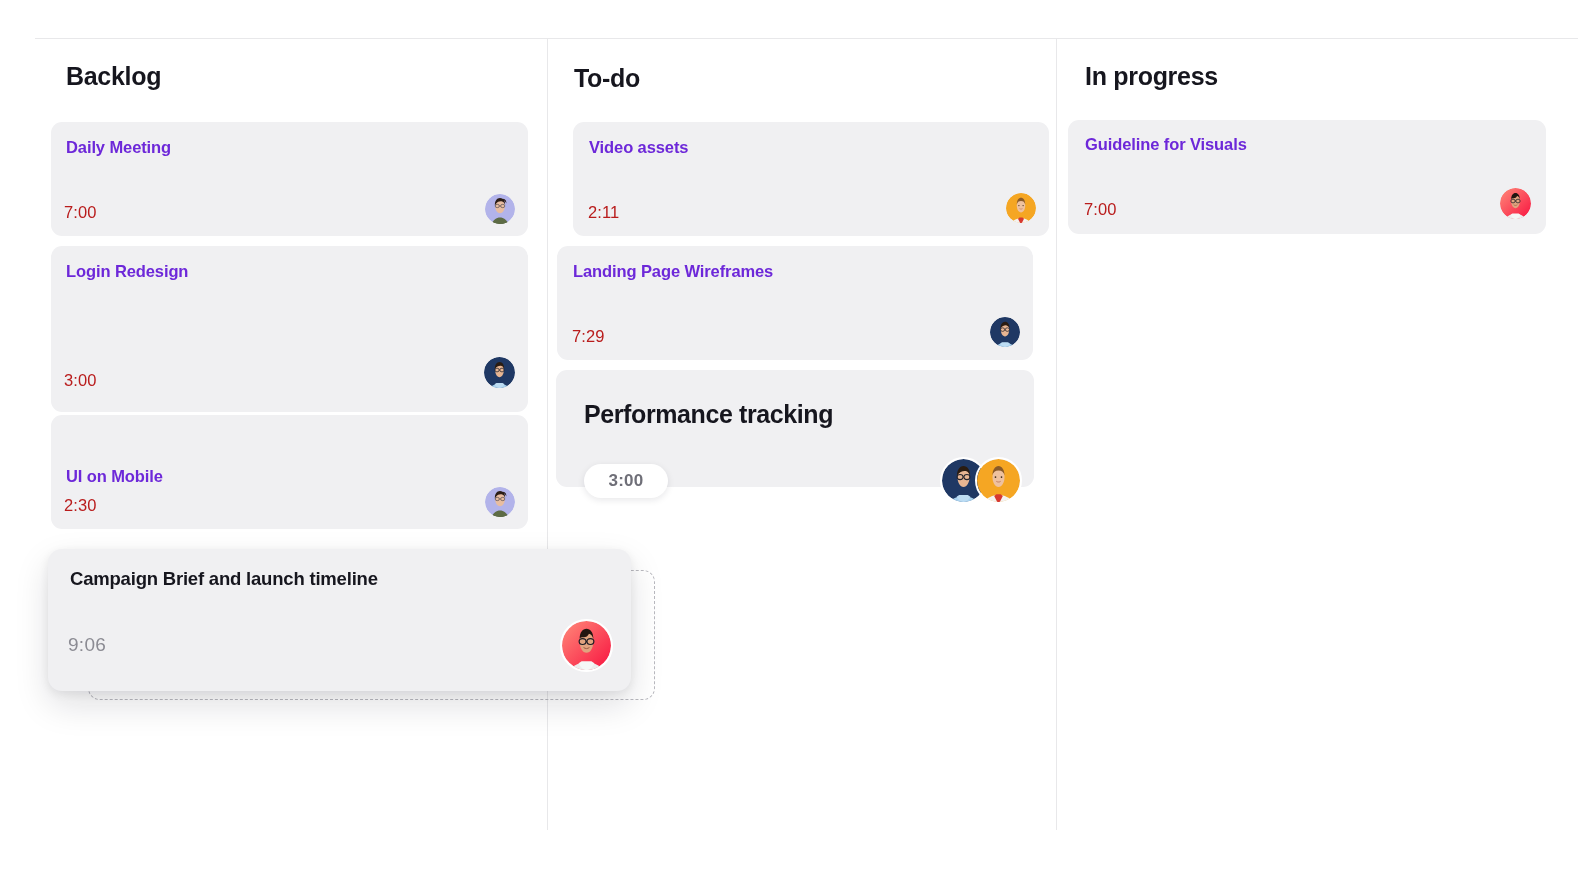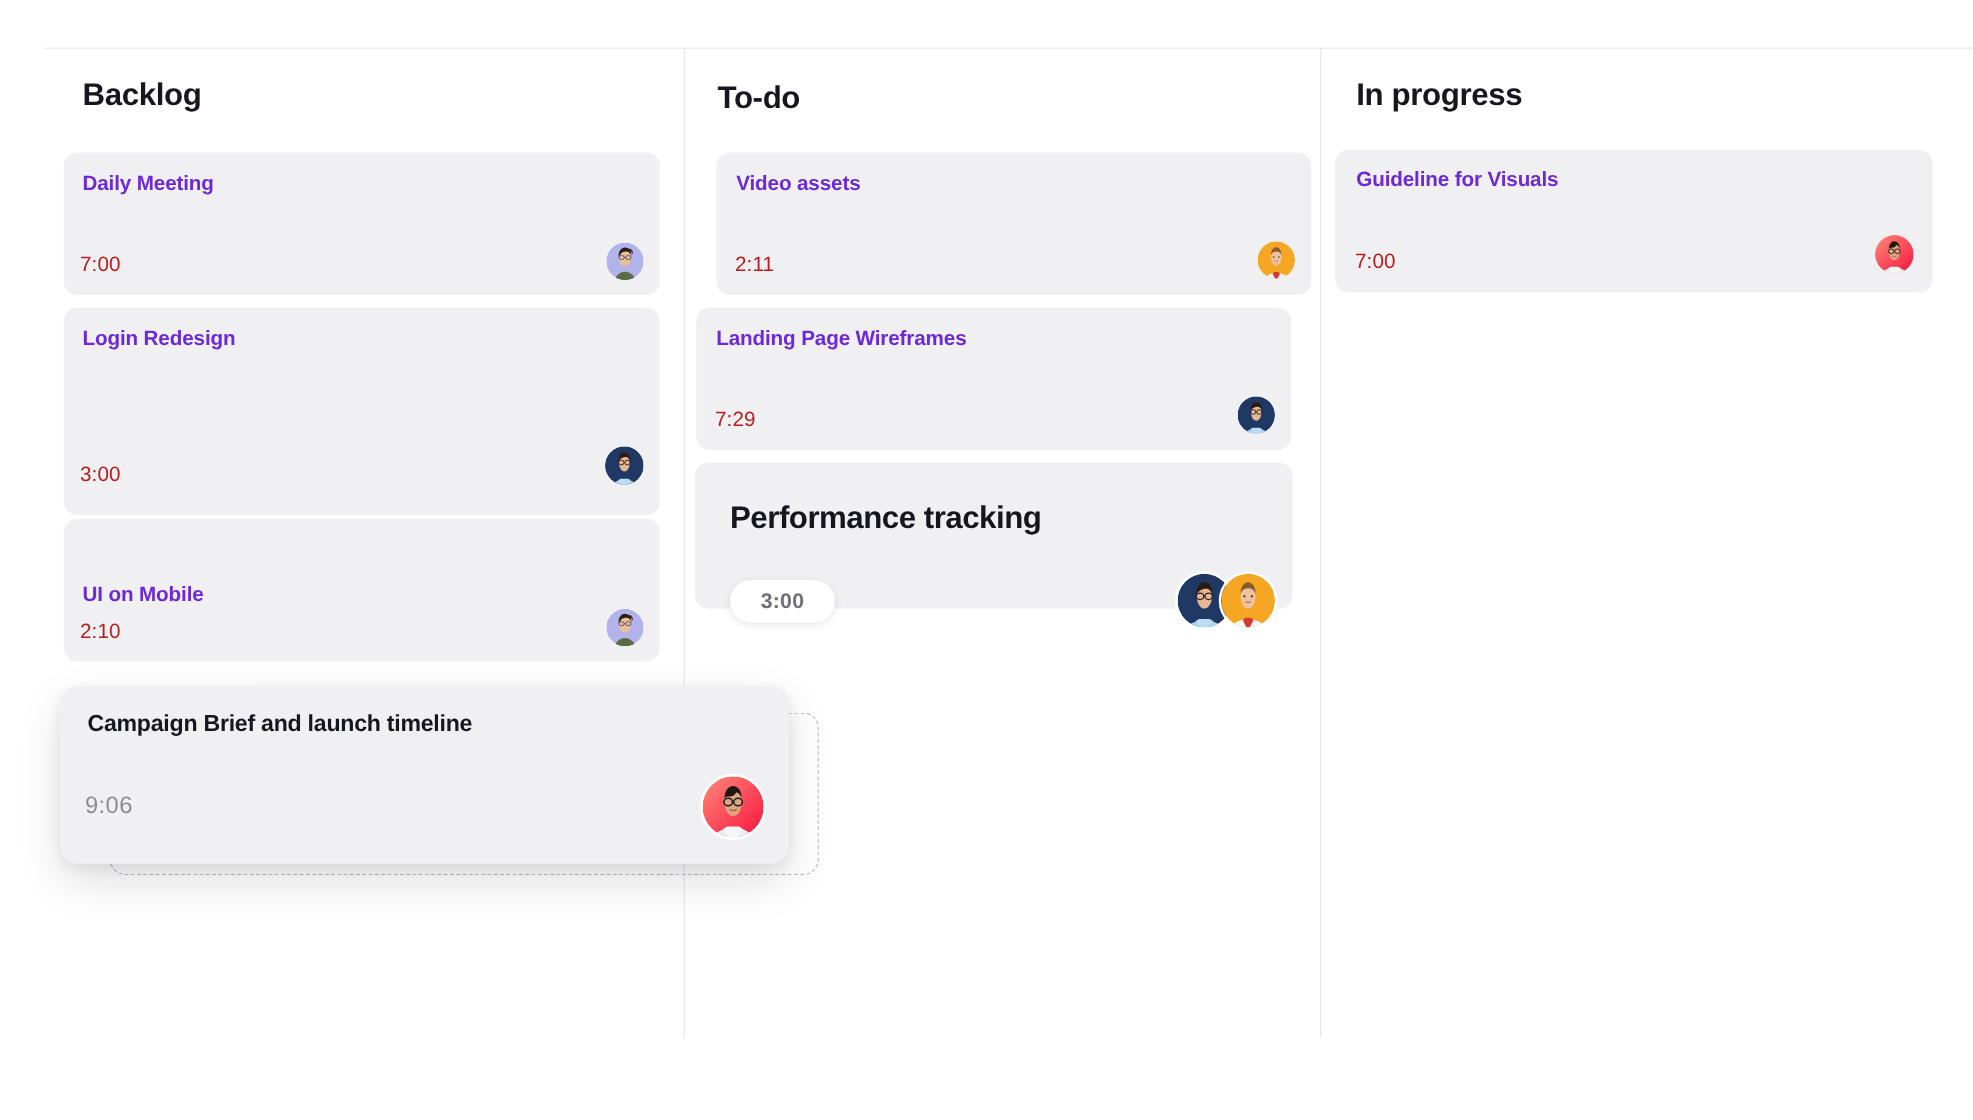--- a/index.html
+++ b/index.html
@@ -272,21 +272,21 @@
   </div>
   <div class="card-time bk2-time">3:00</div>
   <div class="avatar bk2-avatar">
       <svg>
         <use href="#av-navy"></use>
       </svg>
     </div>
 
   <div class="card bk3">
     <div class="card-title">UI on Mobile</div>
-    <div class="card-time">2:10</div>
+    <div class="card-time">2:30</div>
     <div class="avatar">
         <svg>
           <use href="#av-lavender"></use>
         </svg>
       </div>
   </div>
 
   <div class="column c-todo">
     <div class="col-title">To-do</div>
   </div>

